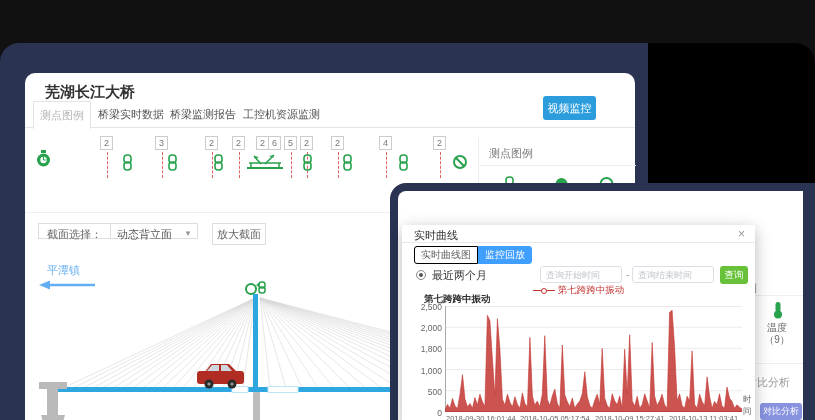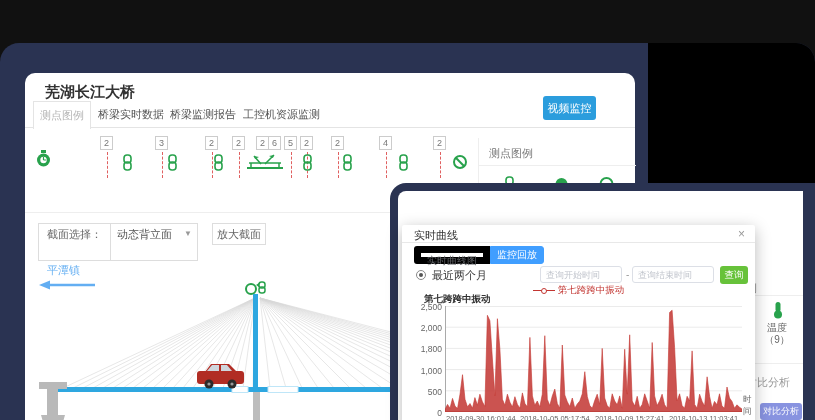--- a/index.html
+++ b/index.html
@@ -32,21 +32,21 @@
   .s-icon{position:absolute;}
 
   
   .legend-panel{position:absolute;left:453px;top:65px;width:157px;height:78px;border-left:1px solid #eee;}
   .legend-panel .lp-title{position:absolute;left:10px;top:8px;font-size:11px;color:#777;}
   .legend-panel .lp-rule{position:absolute;left:0;top:27px;width:157px;height:1px;background:#eee;}
   .lp-ico{position:absolute;top:38px;}
 
   
   .section-bar{position:absolute;left:13px;top:150px;height:22px;display:flex;align-items:stretch;}
-  .sec-group{display:flex;border:1px solid #ddd;height:38px;}
+  .sec-group{display:flex;border:1px solid #ddd;height:16px;}
   .sec-label{padding:0 8px;font-size:11px;color:#666;line-height:20px;border-right:1px solid #ddd;}
   .sec-select{width:86px;font-size:11px;color:#555;line-height:20px;padding:0 6px;position:relative;}
   .sec-select .chev{position:absolute;right:5px;top:0;font-size:8px;color:#999;line-height:20px;}
   .sec-zoom{margin-left:14px;width:54px;border:1px solid #ddd;font-size:11px;color:#666;
             text-align:center;line-height:20px;height:22px;}
 
   .bridge-wrap{position:absolute;left:0;top:185px;width:610px;height:205px;}
 
   
   .popup{position:absolute;left:390px;top:140px;width:425px;height:280px;background:var(--navy);
@@ -62,21 +62,21 @@
                color:#fff;font-size:9px;text-align:center;line-height:17px;border-radius:3px;}
   .list-frag{position:absolute;left:344px;top:246px;font-size:11px;color:#666;}
 
   
   .modal{position:absolute;left:402px;top:182px;width:353px;height:204px;background:#fff;z-index:6;
          box-shadow:0 4px 16px rgba(0,0,0,.28);border-radius:2px;}
   .m-header{position:absolute;left:0;top:0;width:353px;height:18px;border-bottom:1px solid #e8e8e8;}
   .m-title{position:absolute;left:12px;top:3px;font-size:11px;color:#333;}
   .m-close{position:absolute;right:10px;top:2px;font-size:12px;color:#999;cursor:pointer;}
   .m-tabs{position:absolute;left:12px;top:21px;display:flex;}
-  .m-tab1{height:18px;padding:0 6px;border:7px solid #000000;border-radius:3px 0 0 3px;
+  .m-tab1{height:18px;padding:0 6px;border:1px solid #000000;border-radius:3px 0 0 3px;
           font-size:10px;color:#606266;line-height:16px;background:#fff;}
   .m-tab2{height:18px;padding:0 6px;border:1px solid var(--accent);border-radius:0 3px 3px 0;
           font-size:10px;color:#fff;line-height:16px;background:var(--accent);}
   .radio{position:absolute;left:14px;top:45px;width:10px;height:10px;border:1px solid #888;
          border-radius:50%;}
   .radio::after{content:"";position:absolute;left:2px;top:2px;width:4px;height:4px;border-radius:50%;background:#555;}
   .radio-label{position:absolute;left:30px;top:43px;font-size:11px;color:#333;}
   .q-input{position:absolute;top:41px;width:82px;height:17px;border:1px solid #dcdfe6;border-radius:3px;
            font-size:9px;color:#666;padding:0 5px;outline:none;font-family:inherit;}
   .q-input::placeholder{color:#c0c4cc;}

